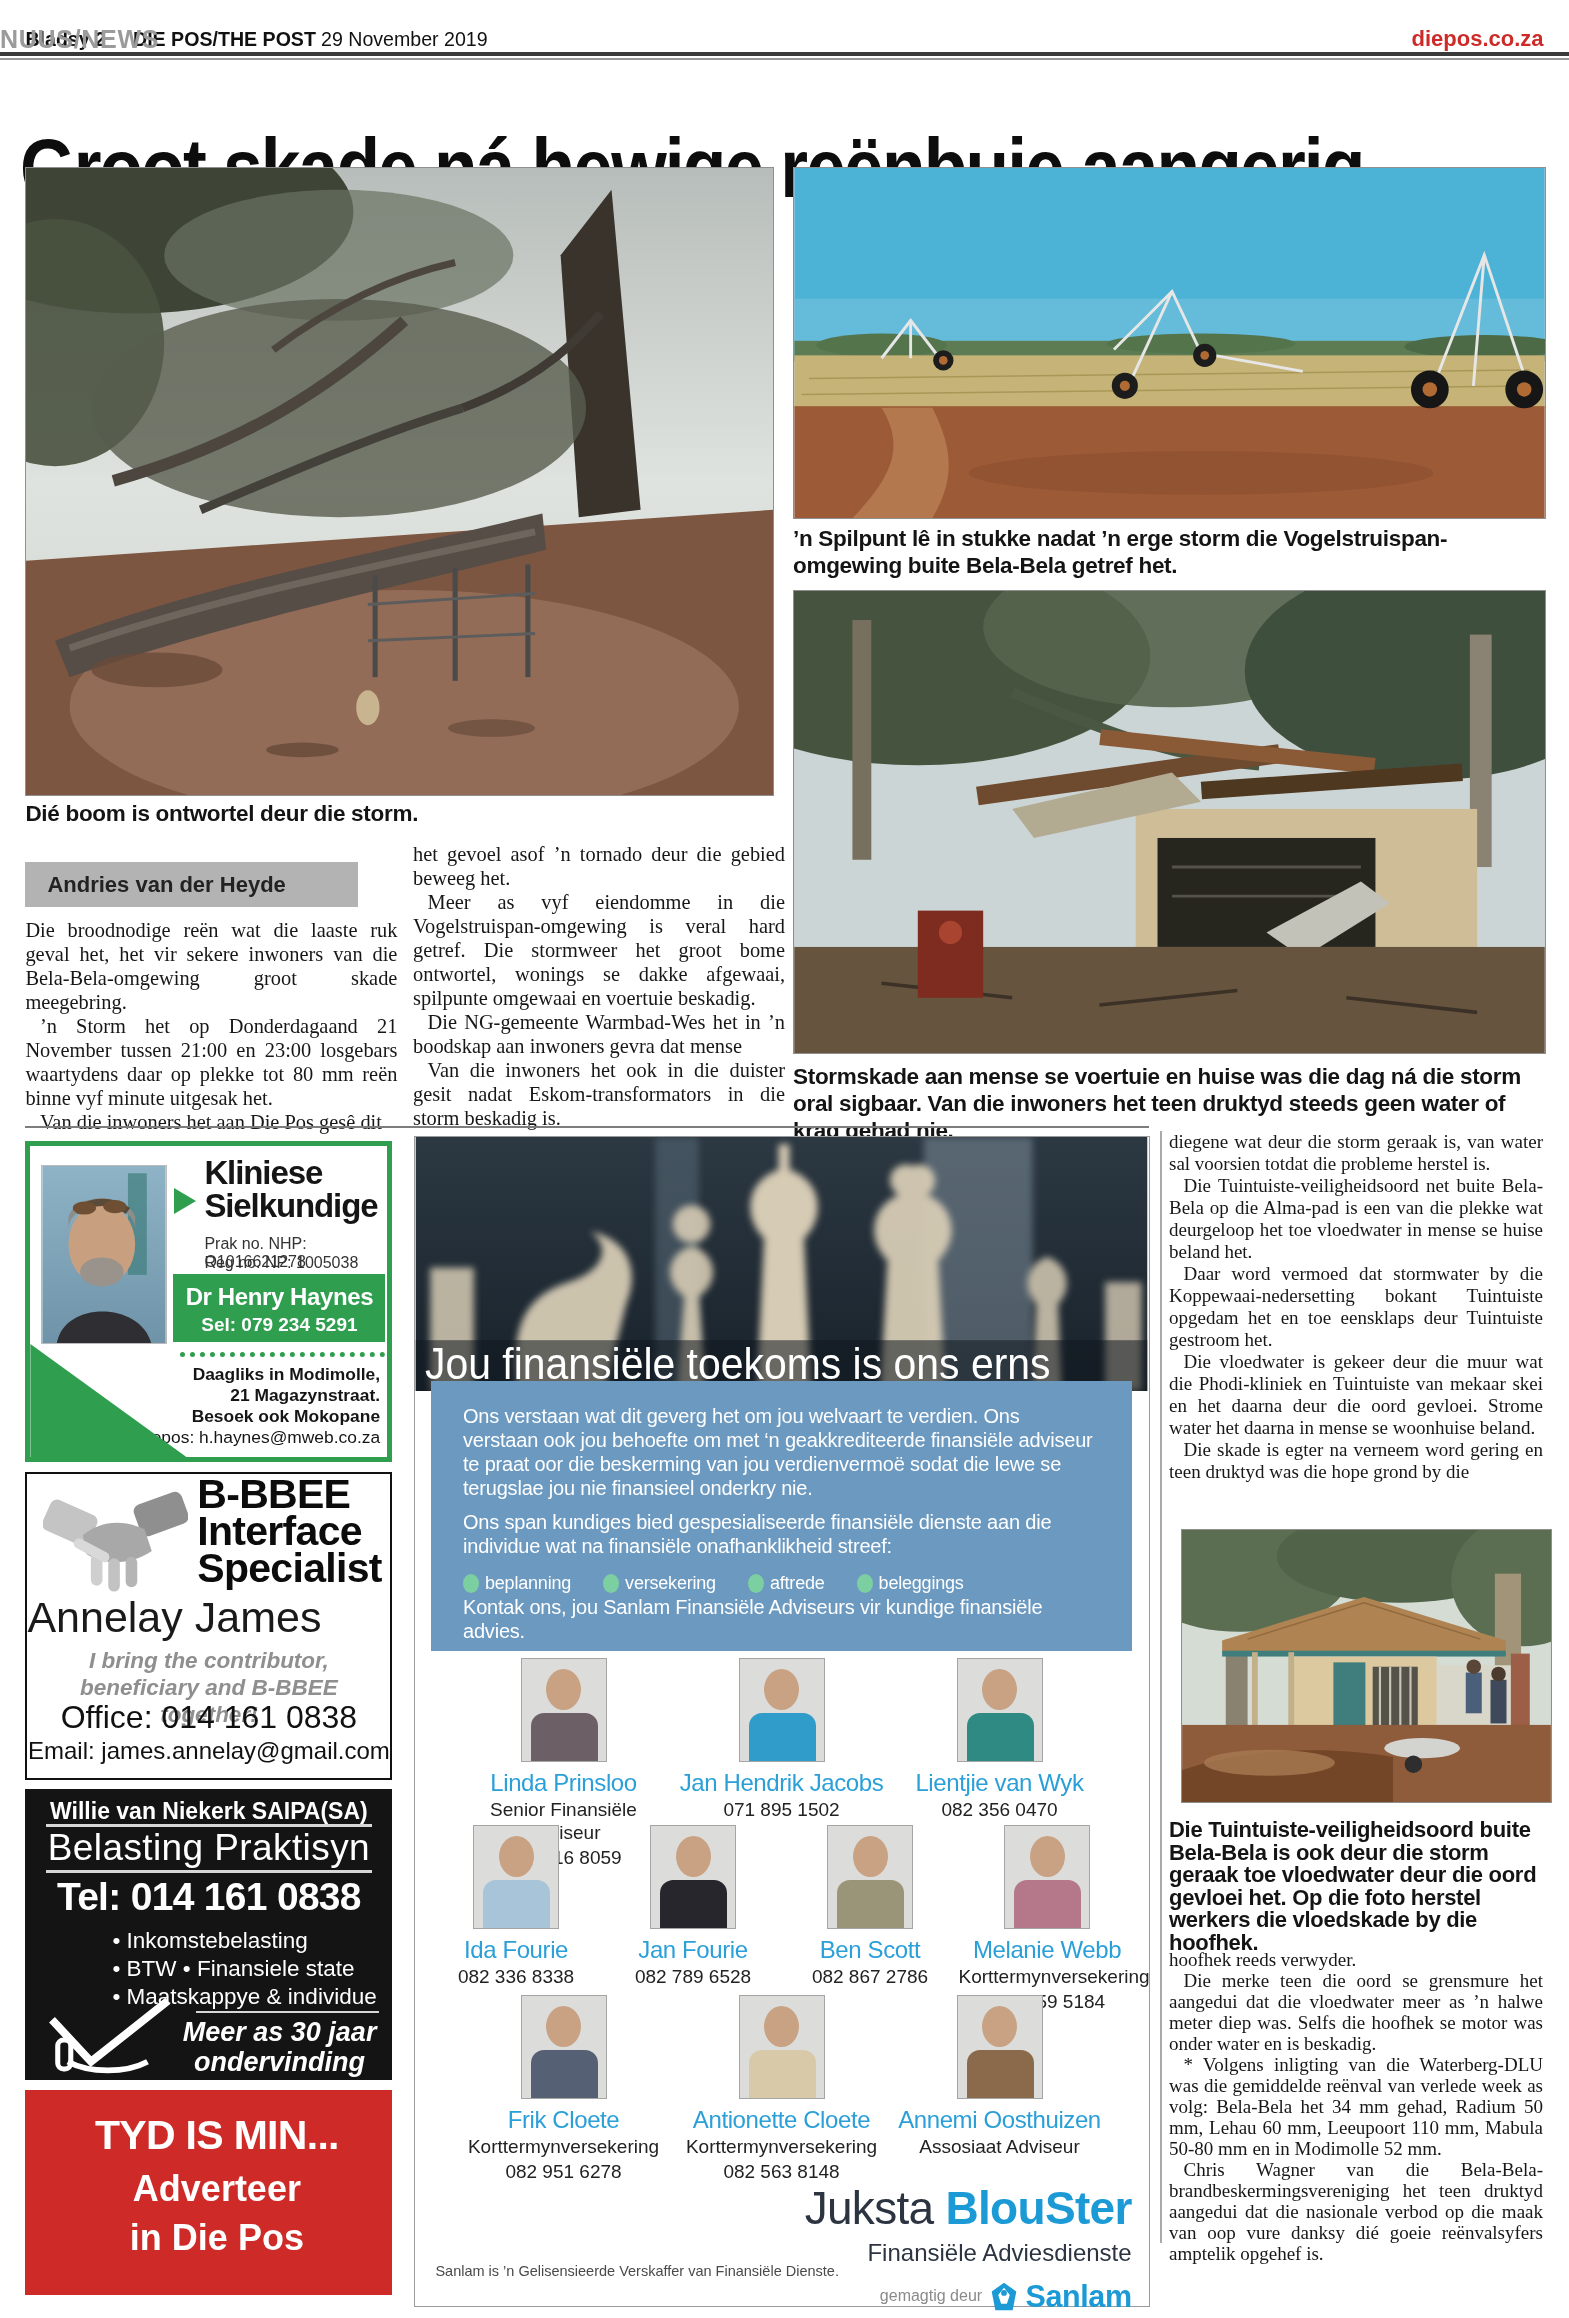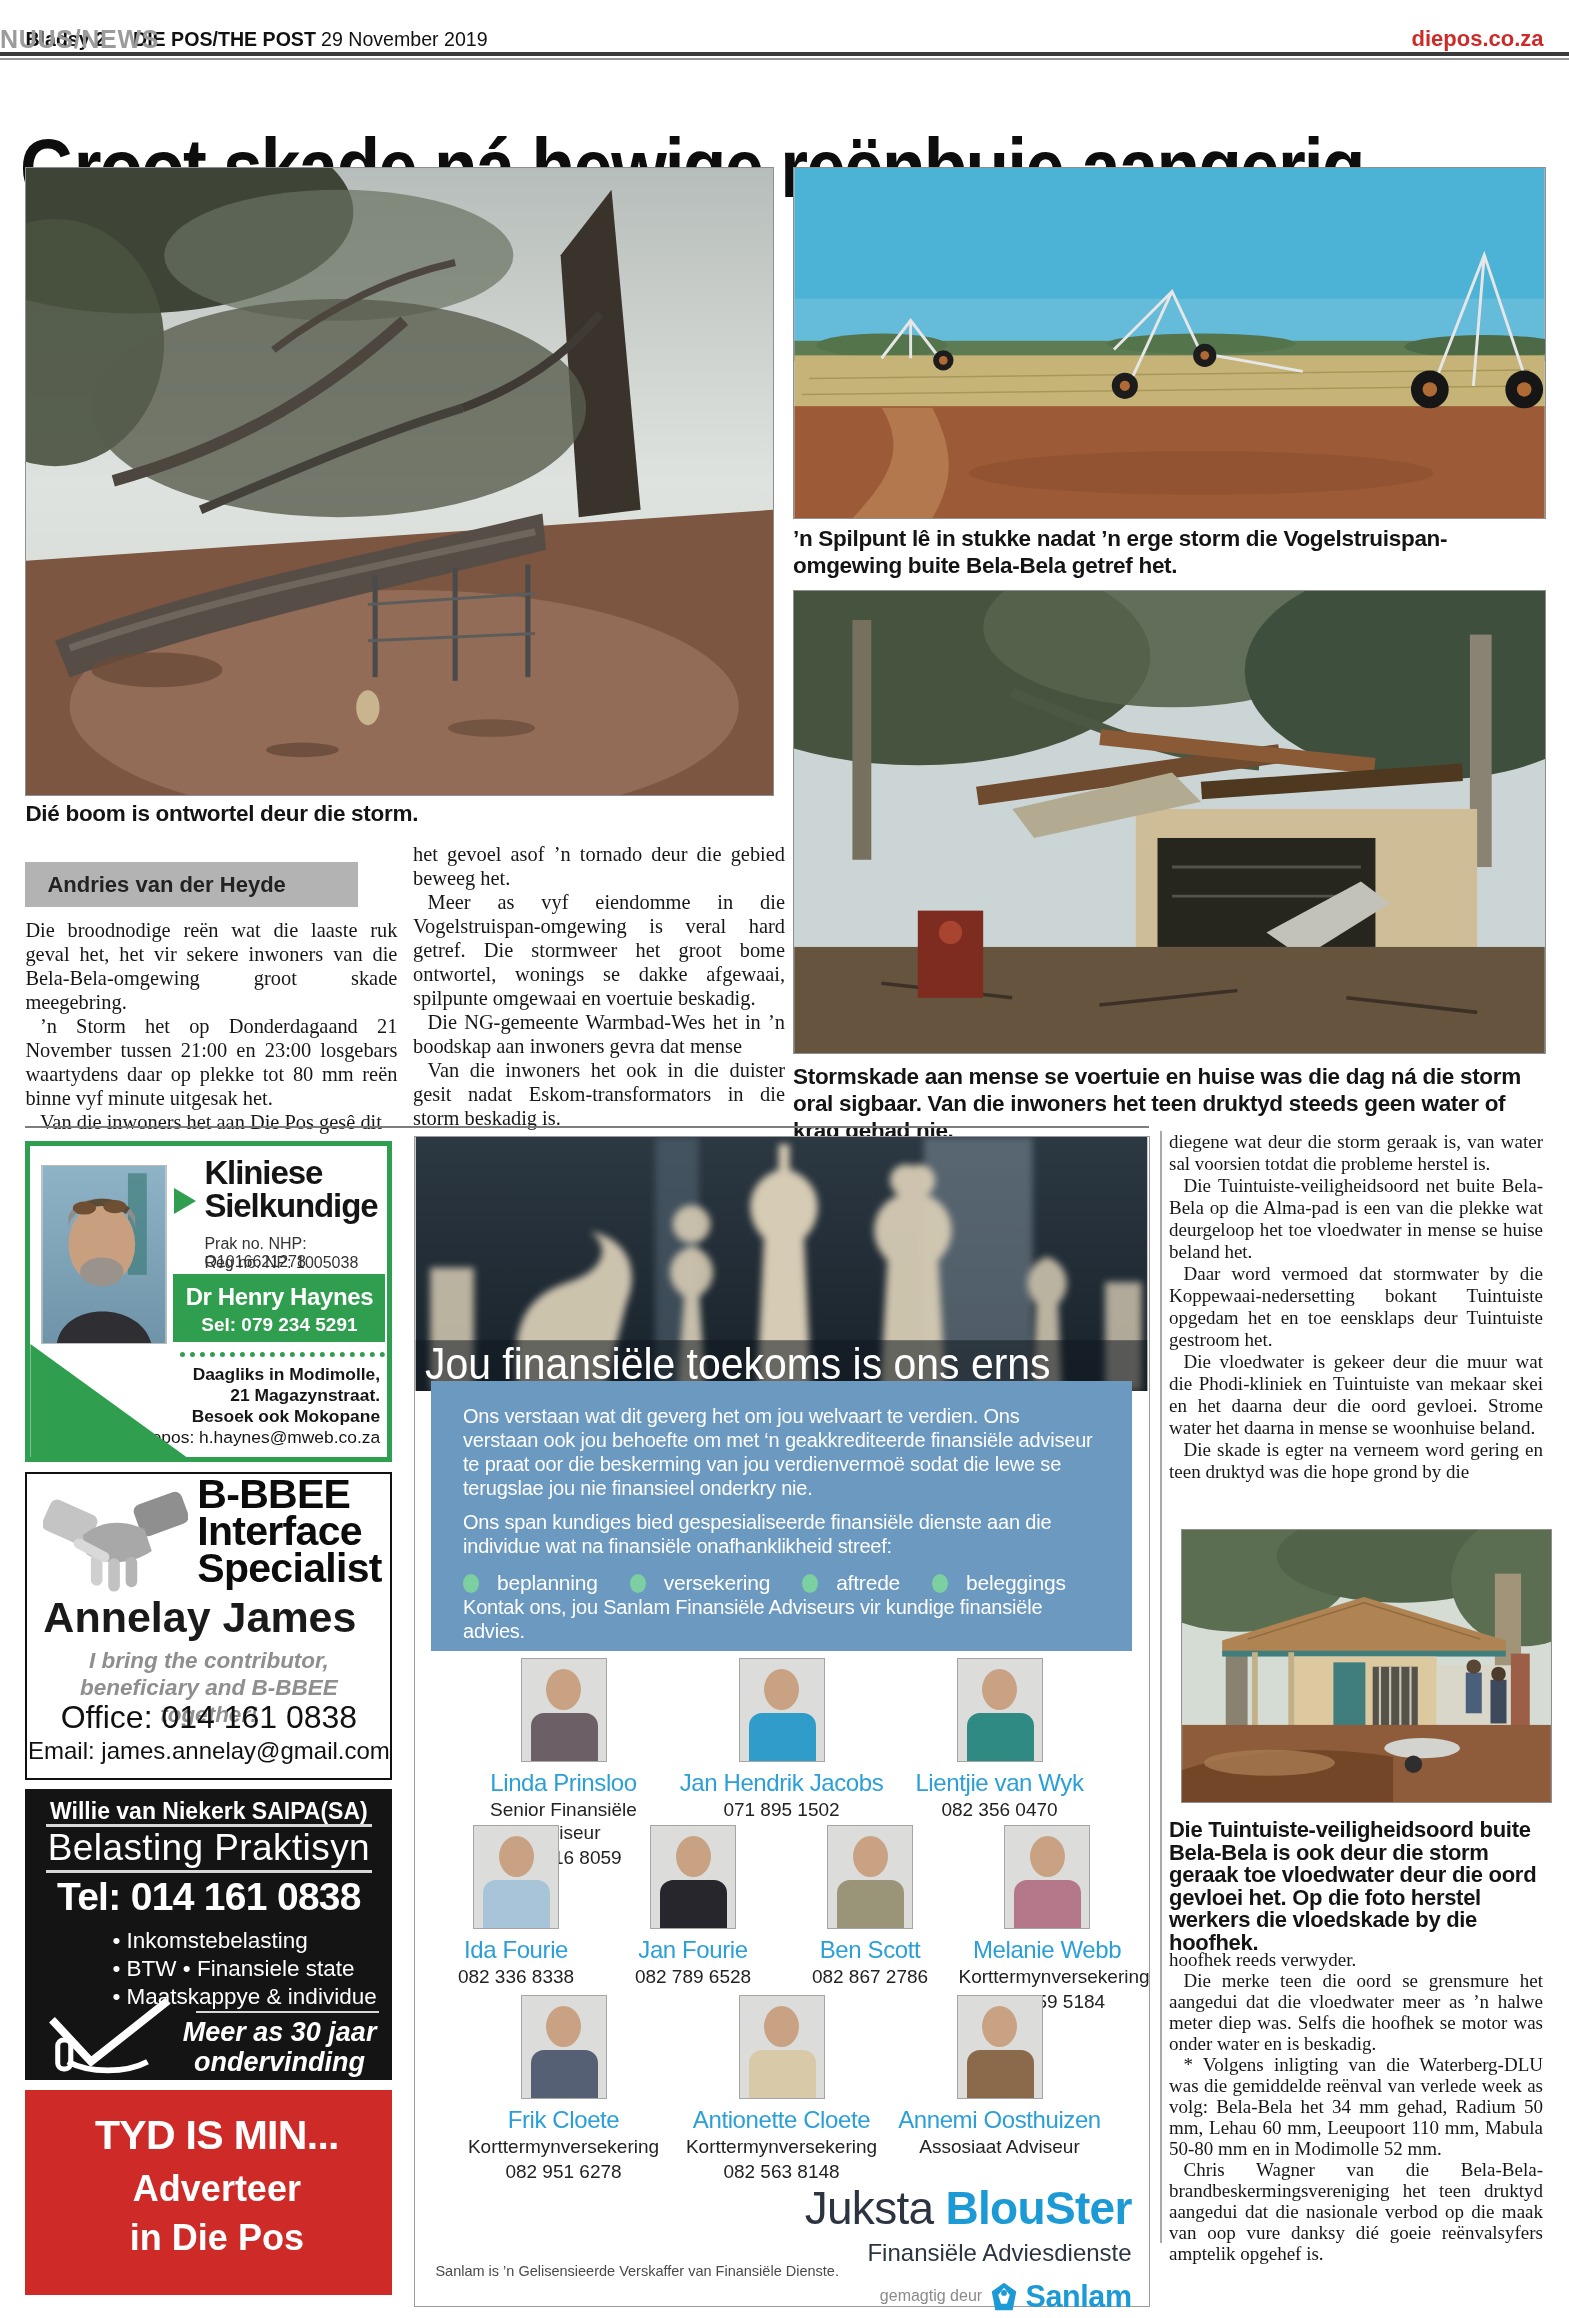--- a/index.html
+++ b/index.html
@@ -43,21 +43,21 @@
   .kl-box .n{display:block;margin-top:8.7px;font-size:24px;font-weight:bold;letter-spacing:-0.4px;}
   .kl-box .t{display:block;margin-top:3.6px;font-size:19px;font-weight:bold;}
   .kl-dots{position:absolute;left:150px;top:206px;width:205px;border-top:5.8px dotted #2f9e4f;}
   .kl-addr{position:absolute;right:7.3px;top:218px;text-align:right;font-size:17.4px;font-weight:bold;line-height:21px;color:#151515;}
   .kl-email{font-weight:normal;}
   .kl-tri{position:absolute;left:0;bottom:0;width:156px;height:113px;background:#2f9e4f;clip-path:polygon(0 0,100% 100%,0 100%);}
 
   
   .ad-bbee{position:absolute;left:25.4px;top:1472px;width:367px;height:308px;border:2.2px solid #111;background:#fff;box-sizing:border-box;}
   .bb-title{position:absolute;right:8.7px;top:1.5px;text-align:left;font-size:41px;font-weight:bold;line-height:37px;letter-spacing:-0.7px;color:#0c0c0c;}
-  .bb-name{position:absolute;left:0;right:18px;top:119px;text-align:center;font-size:43px;font-weight:700;letter-spacing:0;color:#1a1a1a;}
+  .bb-name{position:absolute;left:0;right:18px;top:119px;font-size:43px;font-weight:400;letter-spacing:0;color:#1a1a1a;}
   .bb-tag{position:absolute;left:17.4px;right:17.4px;top:173px;text-align:center;font-size:22.5px;line-height:27px;font-style:italic;font-weight:bold;color:#8f8f8f;}
   .bb-office{position:absolute;left:0;right:0;top:225px;text-align:center;font-size:32px;color:#111;}
   .bb-email{position:absolute;left:0;right:0;top:263px;text-align:center;font-size:24px;color:#111;}
 
   
   .ad-belasting{position:absolute;left:25.4px;top:1789px;width:367px;height:291px;background:#141414;color:#fff;box-sizing:border-box;padding-left:44px;}
   .bl-head{position:absolute;left:0;right:0;top:8.7px;text-align:center;font-size:23px;font-weight:bold;}
   .bl-rule{position:absolute;height:2.9px;background:#d8d8d8;}
   .bl-title{position:absolute;left:0;right:0;top:38px;text-align:center;font-size:37px;font-weight:400;letter-spacing:0.4px;}
   .bl-tel{position:absolute;left:0;right:0;top:86px;text-align:center;font-size:39px;font-weight:bold;letter-spacing:-0.7px;}
@@ -72,21 +72,21 @@
   .tyd3{margin-top:7.3px;font-size:36px;font-weight:bold;}
 
   
   .ad-sanlam{position:absolute;left:414px;top:1136px;width:736px;height:1171px;border:1.5px solid #9b9b9b;background:#fff;box-sizing:border-box;}
   .sn-chess{position:absolute;left:0;top:0;width:733px;height:254px;overflow:hidden;}
   .sn-headline{position:absolute;left:10.2px;top:202px;font-size:44px;font-weight:400;color:#fff;}
   .sn-blue{position:absolute;left:16px;top:244px;width:701px;height:270px;background:#6c99c0;color:#fff;box-sizing:border-box;padding:23px 32px 0 32px;font-size:20px;line-height:24px;letter-spacing:-0.2px;}
   .sn-blue p{margin:0;}
   .sn-p2{margin-top:10.2px !important;}
   .sn-bullets{display:flex;gap:32px;margin-top:13px;align-items:center;}
-  .sn-bullets .b{display:flex;align-items:center;gap:18px;font-size:21px;text-align:center;}
+  .sn-bullets .b{display:flex;align-items:center;gap:6px;font-size:18px;text-align:center;}
   .dot{width:16px;height:19px;border-radius:50%;background:#7ccfa0;flex:0 0 auto;}
   .sn-contact{margin-top:14.5px;}
   .adv-row{position:absolute;left:0;width:733px;display:flex;justify-content:center;}
   .adv{text-align:center;}
   .adv-r13{width:218px;}
   .adv-r2{width:177px;}
   .adv-photo{width:84px;height:102px;margin:0 auto 7.3px auto;border:0.7px solid #a5a5a5;background:#dcdcda;position:relative;overflow:hidden;}
   .adv-photo::before{content:"";position:absolute;left:50%;top:10.2px;width:35px;height:41px;margin-left:-17.4px;border-radius:50%;background:#c9a283;}
   .adv-photo::after{content:"";position:absolute;left:50%;top:54px;width:67px;height:51px;margin-left:-33px;border-radius:13px 13px 0 0;background:var(--shirt,#888);}
   .adv-name{font-size:24px;color:#2a9fd8;letter-spacing:-0.4px;}

